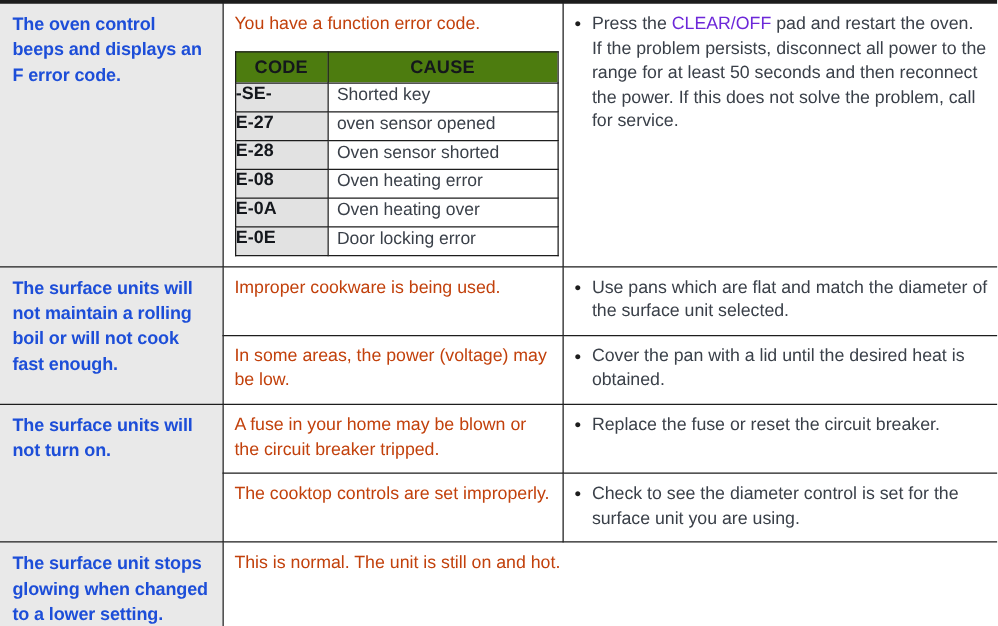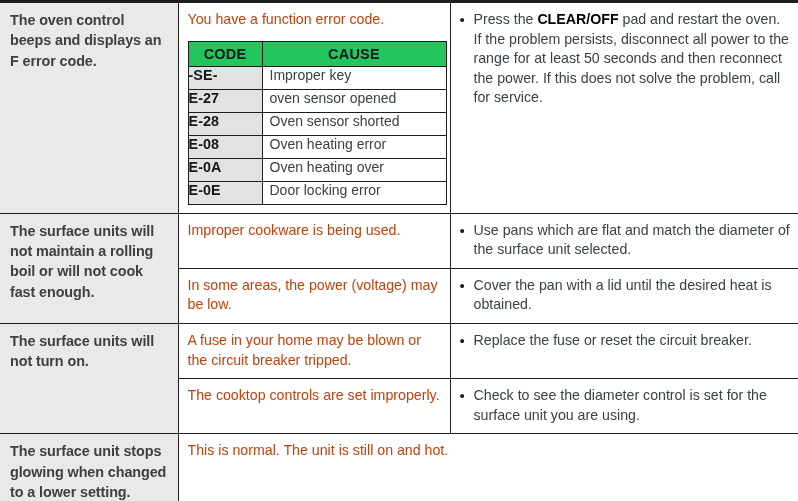--- a/index.html
+++ b/index.html
@@ -44,21 +44,21 @@
   td.symptom {
     background: #e9e9e9;
     border-right: 1.5px solid #1d1d1d;
     border-bottom: 1.5px solid #1d1d1d;
     padding: 7px 10px 8px 10px;
   }
   td.symptom .sym-text {
     font-weight: bold;
     font-size: 14.4px;
     line-height: 20.4px;
-    color: #404040;
+    color: #1d4ed8;
     letter-spacing: -0.1px;
   }
 
   
   td.cause {
     background: #ffffff;
     border-right: 1.5px solid #1d1d1d;
     border-bottom: 1.5px solid #1d1d1d;
     padding: 7px 9px 8px 9px;
   }
@@ -97,22 +97,22 @@
     text-align: left;
   }
   .bullet-body {
     flex: 1 1 auto;
     font-size: 14.2px;
     line-height: 19.6px;
     color: #3a4049;
   }
   .bullet-body b,
   .body-text b {
-    font-weight: bold;
-    color: #000000;
+    font-weight: normal;
+    color: #6d28d9;
   }
 
   
   .code-table {
     border-collapse: collapse;
     table-layout: fixed;
     width: 258px;
     margin-top: 11px;
     border: 1.5px solid #1d1d1d;
   }
@@ -120,21 +120,21 @@
   .code-table col.v { width: 184px; }
 
   .code-table th,
   .code-table td {
     border: 1.2px solid #1d1d1d;
     padding: 0;
     height: 22px;
   }
 
   .code-table th {
-    background: #22c55e;
+    background: #4d7c0f;
     font-size: 14.5px;
     font-weight: bold;
     color: #14171c;
     text-align: center;
     letter-spacing: 0.2px;
     height: 24px;
   }
 
   .code-table td.code-key {
     background: #e2e2e2;
@@ -181,21 +181,21 @@
               </colgroup>
             <thead>
               <tr>
                 <th>CODE</th>
                 <th>CAUSE</th>
               </tr>
             </thead>
             <tbody>
               <tr>
                 <td class="code-key">-SE-</td>
-                <td class="code-val">Improper key</td>
+                <td class="code-val">Shorted key</td>
               </tr>
               <tr>
                 <td class="code-key">E-27</td>
                 <td class="code-val">oven sensor opened</td>
               </tr>
               <tr>
                 <td class="code-key">E-28</td>
                 <td class="code-val">Oven sensor shorted</td>
               </tr>
               <tr>

